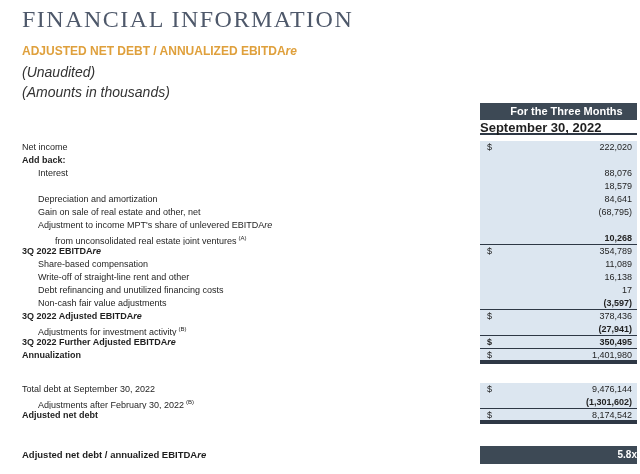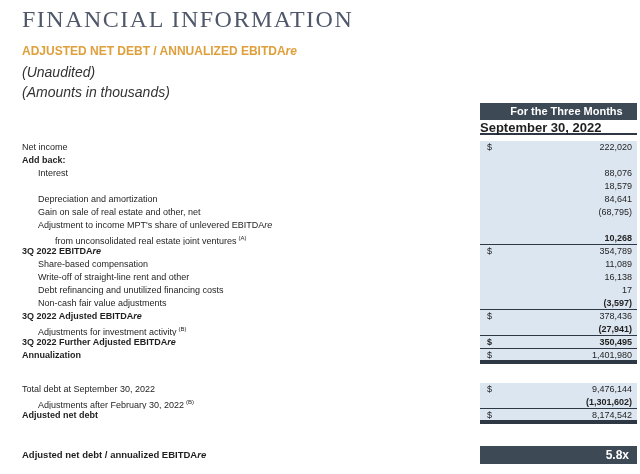--- a/index.html
+++ b/index.html
@@ -100,24 +100,23 @@
     flex:1;
     font-size:9.5px;
     font-weight:bold;
     line-height:18px;
   }
   .ratio-label i{font-style:italic;}
   .ratio-box{
     width:157px;height:18px;line-height:18px;
     background:var(--dark);
     color:#fff;
-    font-size:12px;
+    font-size:10px;
     font-weight:bold;
     text-align:right;
-    padding-right:8px;
   }
 </style>
 </head>
 <body>
 
 <div class="page">
 
   <h1 class="abs title">FINANCIAL INFORMATION</h1>
 
   <h2 class="abs subtitle"><span>ADJUSTED NET DEBT / ANNUALIZED EBITDA</span><i>re</i></h2>

